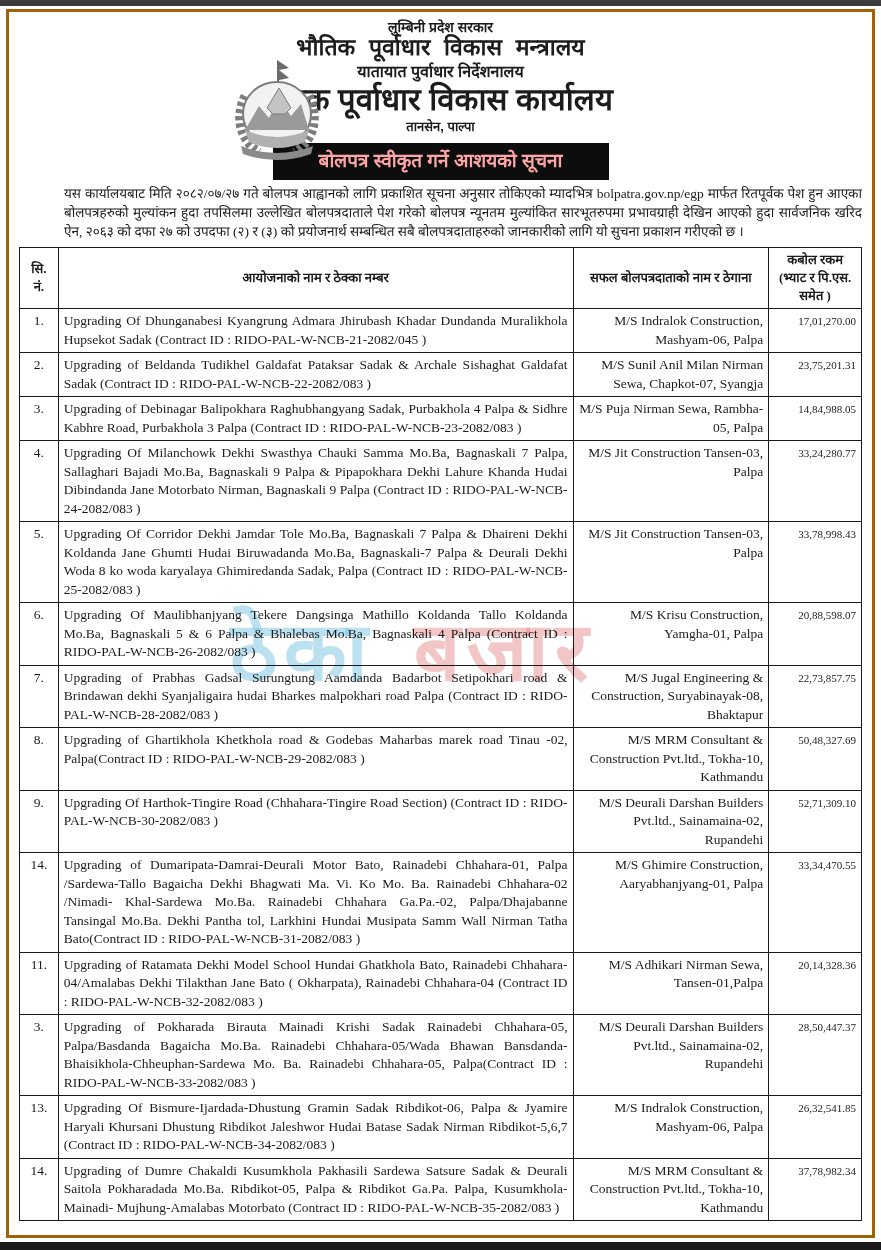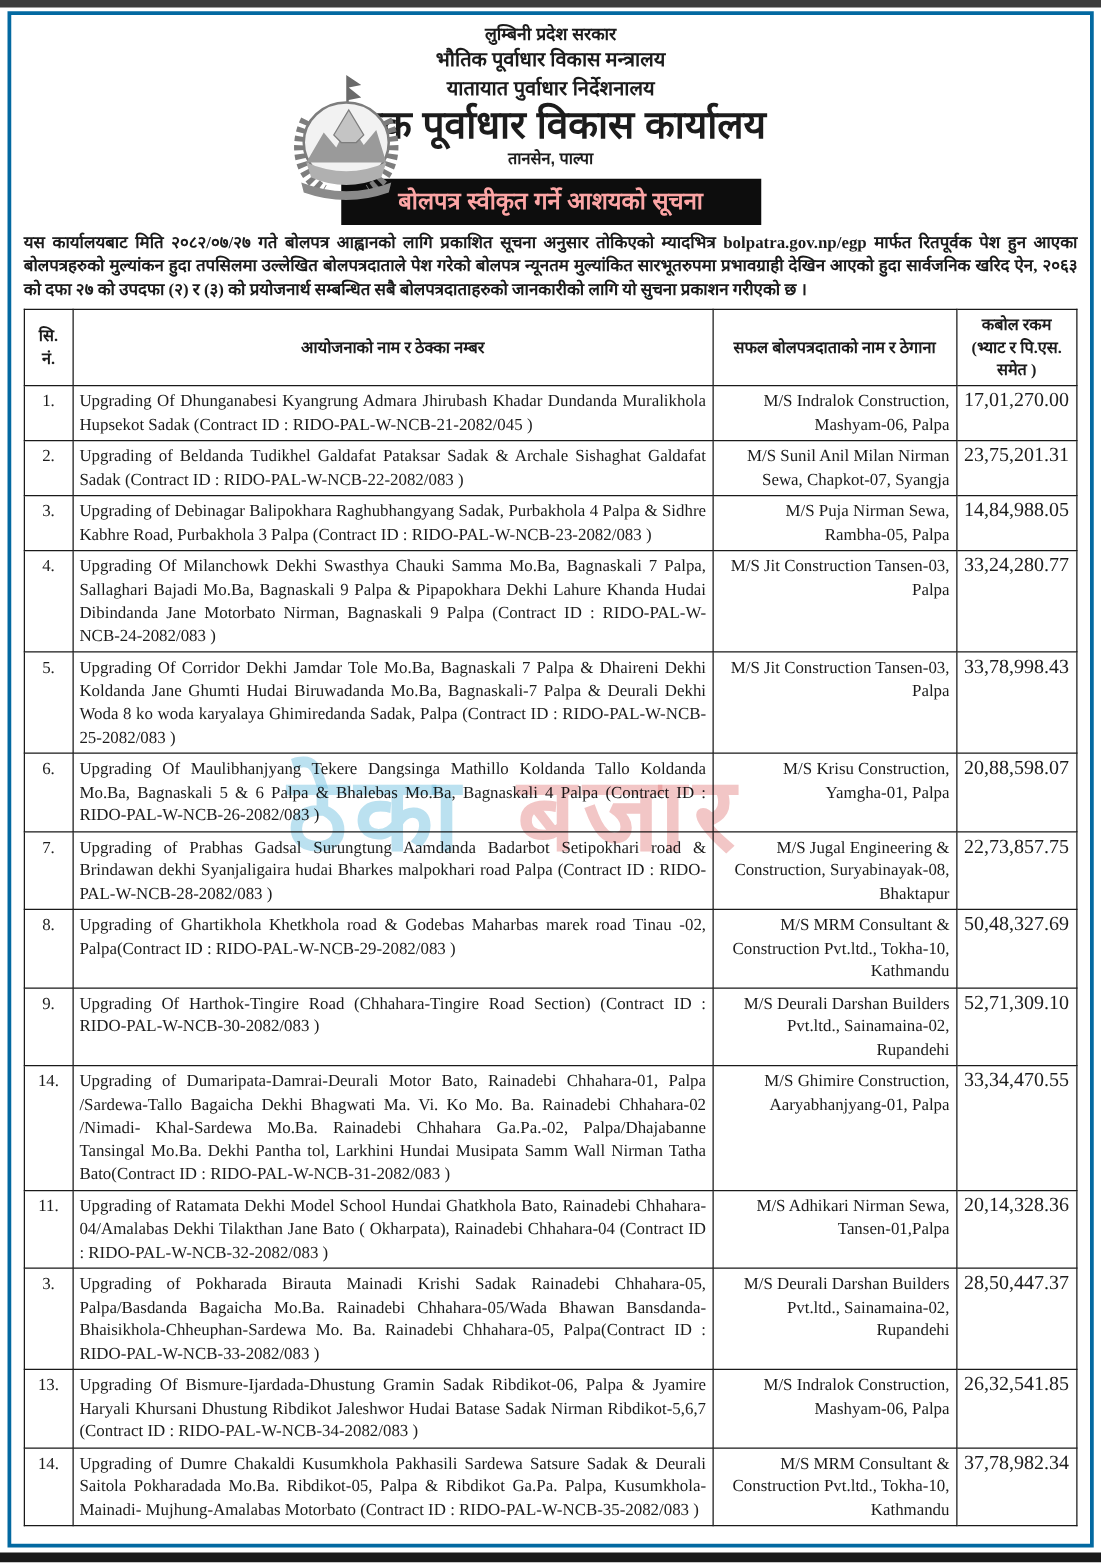--- a/index.html
+++ b/index.html
@@ -15,28 +15,28 @@
   .top-bar {
     position: absolute; left: 0; top: 0; width: 881px; height: 6px;
     background: #3d3d3d;
   }
   .bottom-bar {
     position: absolute; left: 0; top: 1242px; width: 881px; height: 8px;
     background: #1a1a1a;
   }
   .page-frame {
     position: absolute; left: 6px; top: 9px; width: 869px; height: 1229px;
-    border: 3px solid #0369a1;
+    border: 3px solid #a16207;
     background: #ffffff;
     padding: 6px 10px 0 10px;
   }
   
   .letterhead { position: relative; text-align: center; }
   .lh-line1 { font-family: "Liberation Sans", sans-serif; font-weight: bold; font-size: 14px; line-height: 19px; }
-  .lh-line2 { font-family: Liberation Serif, serif; font-weight: bold; font-size: 16px; line-height: 24px; }
+  .lh-line2 { font-family: Liberation Mono, monospace; font-weight: bold; font-size: 23px; line-height: 24px; }
   .lh-line3 { font-family: "Liberation Sans", sans-serif; font-weight: bold; font-size: 16px; line-height: 21px; }
   .lh-office { font-family: "Liberation Sans", sans-serif; font-weight: bold; font-size: 31px; line-height: 36px; }
   .lh-location { font-family: "Liberation Sans", sans-serif; font-weight: bold; font-size: 13px; line-height: 17px; }
   .emblem {
     position: absolute; left: 208px; top: 40px; width: 100px; height: 104px;
   }
   .banner-wrap { text-align: center; margin-top: 8px; }
   .banner {
     display: inline-block;
     background: #0d0d0d;
@@ -48,24 +48,25 @@
     min-width: 336px;
   }
   .pub-date {
     text-align: center;
     font-weight: bold;
     font-size: 13.5px;
     margin-top: 8px;
   }
   .intro {
     margin-top: 4px;
-    font-weight: bold;
+    font-weight: normal;
     font-size: 13.5px;
     line-height: 19px;
     text-align: justify;
+    margin-left: 45px;
   }
   
   table.notice {
     width: 100%;
     border-collapse: collapse;
     margin-top: 6px;
     position: relative;
     z-index: 1;
   }
   table.notice th, table.notice td {
@@ -76,21 +77,21 @@
   table.notice th {
     font-weight: bold;
     font-size: 13px;
     line-height: 18px;
     text-align: center;
     vertical-align: middle;
   }
   td.c-sn { width: 38px; text-align: center; font-size: 13.5px; line-height: 18.5px; }
   td.c-project { width: 505px; text-align: justify; font-size: 13.5px; line-height: 18.5px; padding-left: 7px; padding-right: 7px; }
   td.c-bidder { width: 192px; text-align: right; font-size: 13.5px; line-height: 18.5px; }
-  td.c-amount { width: 91px; text-align: center; font-size: 16px; line-height: 18.5px; padding-right: 4px; }
+  td.c-amount { width: 91px; text-align: right; font-size: 11px; line-height: 18.5px; padding-right: 4px; }
   th.h-amount { font-size: 12.5px; margin-top: 45px; }
   
   .watermark {
     position: absolute;
     left: 230px; top: 592px;
     z-index: 2;
     pointer-events: none;
     font-family: "Liberation Sans", sans-serif;
     font-weight: bold;
     font-size: 82px;

